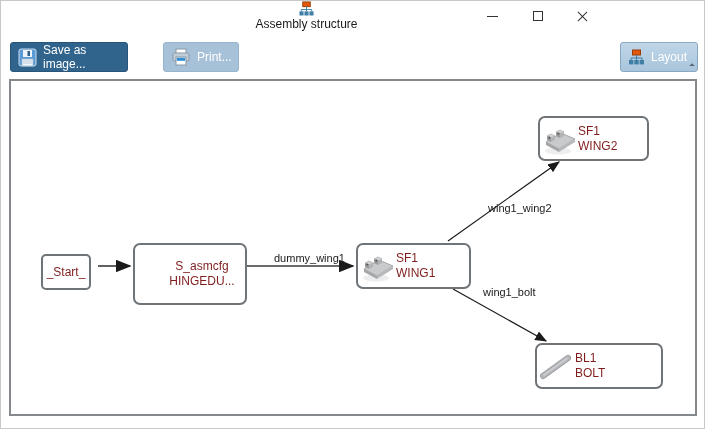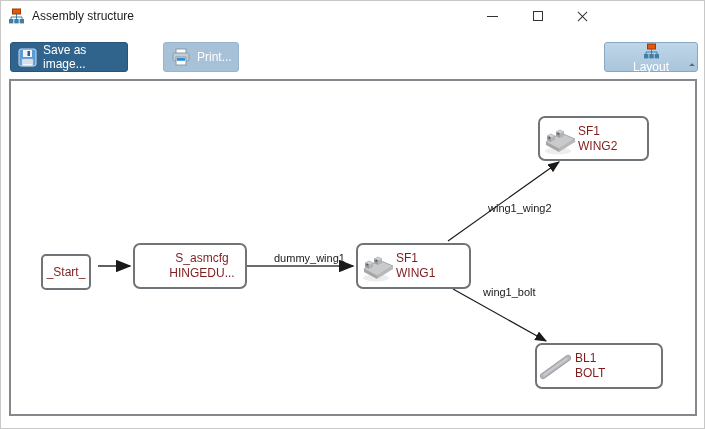--- a/index.html
+++ b/index.html
@@ -5,21 +5,21 @@
   * { margin:0; padding:0; box-sizing:border-box; }
   html,body { background:#d7d7d7; }
   body { font-family:"Liberation Sans", sans-serif; }
   .window {
     position:relative; width:705px; height:429px; background:#ffffff;
     border:1px solid #c8c8c8; overflow:hidden;
   }
   
   .titlebar {
     position:absolute; left:0; top:0; width:604px; height:30px;
-    background:#ffffff; display:flex; align-items:center;
+    background:#ffffff; display:flex; align-items:center;flex-direction:column;
   }
   .titlebar .app-icon { margin-left:7px; width:17px; height:17px; }
   .titlebar .title { margin-left:7px; font-size:12px; color:#1a1a1a; }
   .win-controls { position:absolute; right:0; top:0; height:30px; display:flex; }
   .win-btn { width:45px; height:30px; display:flex; align-items:center; justify-content:center; cursor:default; }
   .glyph-min { width:11px; height:1px; background:#333; }
   .glyph-max { width:10px; height:10px; border:1px solid #333; }
   .glyph-close { position:relative; width:11px; height:11px; }
   .glyph-close::before, .glyph-close::after {
     content:""; position:absolute; left:-1px; top:5px; width:13px; height:1px; background:#333;
@@ -27,21 +27,21 @@
   .glyph-close::before { transform:rotate(45deg); }
   .glyph-close::after { transform:rotate(-45deg); }
   
   .toolbar { position:absolute; left:0; top:36px; width:705px; height:38px; background:#fff; }
   .btn {
     position:absolute; top:5px; height:30px; border-radius:3px;
     display:flex; align-items:center; font-size:12px; color:#ffffff; cursor:pointer;
   }
   .btn-save { left:9px; width:118px; background:#31648c; border:1px solid #28547a; }
   .btn-print { left:134px; width:76px; background:#a6c1d8; border:1px solid #98b5cf;margin-left:28px; }
-  .btn-layout { right:8px; width:94px; background:linear-gradient(#bfd6e8,#a9c5dc); border:1px solid #87a7c2;flex-direction:column; }
+  .btn-layout { right:8px; width:78px; background:linear-gradient(#bfd6e8,#a9c5dc); border:1px solid #87a7c2; }
   .btn .ic { margin:0 6px 0 7px; flex:0 0 auto; display:flex; }
   .btn-layout .drop-arrow {
     position:absolute; right:3px; bottom:3px; width:0; height:0;
     border-left:4px solid transparent; border-right:0 solid transparent; border-top:4px solid #5a6a76;
     transform:rotate(-45deg);
   }
   
   .canvas {
     position:absolute; left:8px; top:78px; width:688px; height:337px;
     background:#ffffff; border:2px solid #85898d;
@@ -51,21 +51,21 @@
     position:absolute; font-size:11px; color:#1a1a1a; white-space:nowrap; background:transparent;
   }
   .node {
     position:absolute; background:#ffffff; border:2px solid #6f7478; border-radius:7px;
     display:flex; align-items:center; font-size:12px; color:#7f1d1d; cursor:pointer;
   }
   .node .nicon { flex:0 0 38px; display:flex; justify-content:center; }
   .node .nspacer { flex:0 0 30px; }
   .node .ntext { line-height:15px; }
   .node-start { left:30px; top:173px; width:50px; height:36px; justify-content:center; border-radius:5px; }
-  .node-asmcfg { left:122px; top:162px; width:114px; height:46px; }
+  .node-asmcfg { left:122px; top:162px; width:114px; height:62px; }
   .node-asmcfg .ntext { flex:1; text-align:center; padding-right:6px; }
   .node-wing1 { left:345px; top:162px; width:115px; height:46px; }
   .node-wing2 { left:527px; top:35px; width:111px; height:45px; }
   .node-bolt  { left:524px; top:262px; width:128px; height:46px; }
 </style>
 </head>
 <body>
 
 <div class="window">
 

